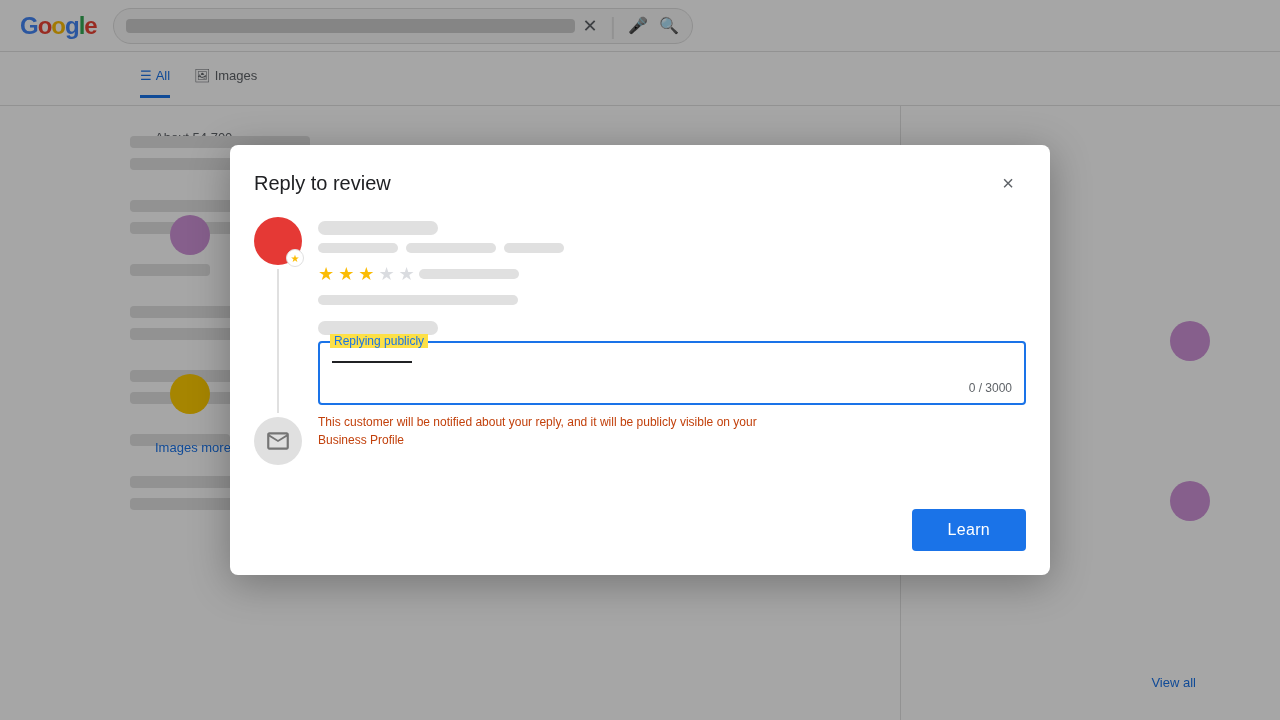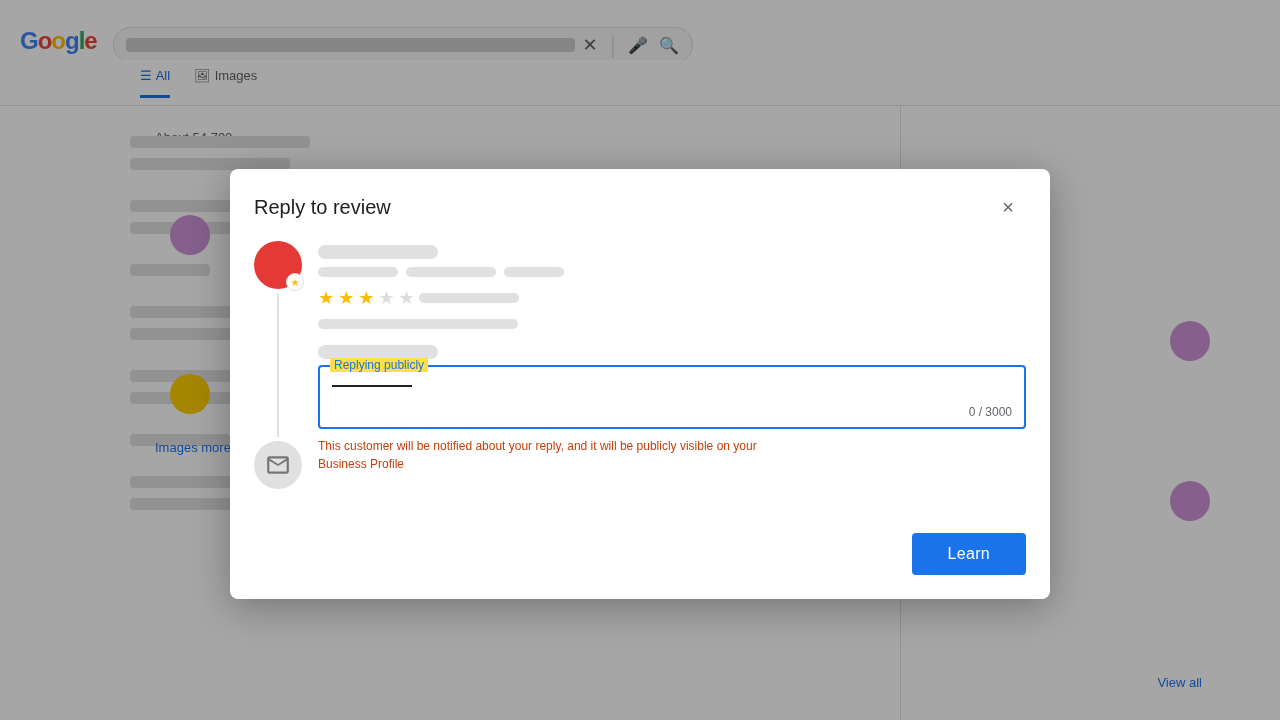--- a/index.html
+++ b/index.html
@@ -23,25 +23,25 @@
 
     
     .google-header {
       position: absolute;
       top: 0;
       left: 0;
       right: 0;
       height: 52px;
       background: #fff;
       display: flex;
+      align-items: center;
       padding: 0 20px;
       gap: 16px;
       border-bottom: 1px solid #e0e0e0;
       z-index: 1;
-      margin-top: 27px;
     }
 
     .google-logo {
       font-size: 24px;
       font-weight: bold;
       letter-spacing: -1px;
     }
     .google-logo span:nth-child(1) { color: #4285F4; }
     .google-logo span:nth-child(2) { color: #EA4335; }
     .google-logo span:nth-child(3) { color: #FBBC05; }
@@ -161,21 +161,20 @@
       top: 50%;
       left: 50%;
       transform: translate(-50%, -50%);
       width: 820px;
       background: #fff;
       border-radius: 8px;
       box-shadow: 0 8px 40px rgba(0,0,0,0.3);
       z-index: 20;
       padding: 0;
       overflow: hidden;
-      margin-top: 24px;
     }
 
     .modal-header {
       display: flex;
       align-items: center;
       justify-content: space-between;
       padding: 20px 24px 16px 24px;
     }
 
     .modal-title {
@@ -466,21 +465,21 @@
       top: 440px;
       left: 155px;
       font-size: 13px;
       color: #1a73e8;
       z-index: 1;
     }
 
     .view-all-link {
       position: absolute;
       bottom: 30px;
-      right: 78px;
+      right: 84px;
       font-size: 13px;
       color: #1a73e8;
       z-index: 2;
     }
   </style>
 </head>
 <body>
 
 <div class="bg-page">
 

